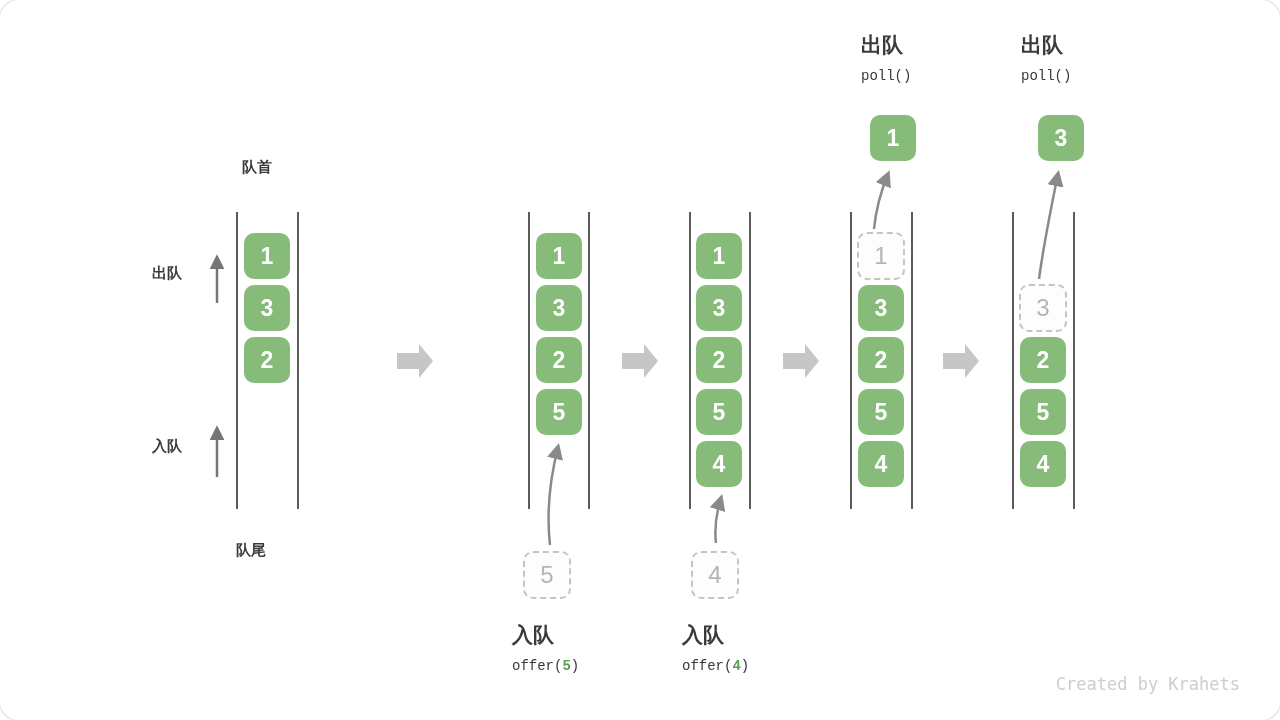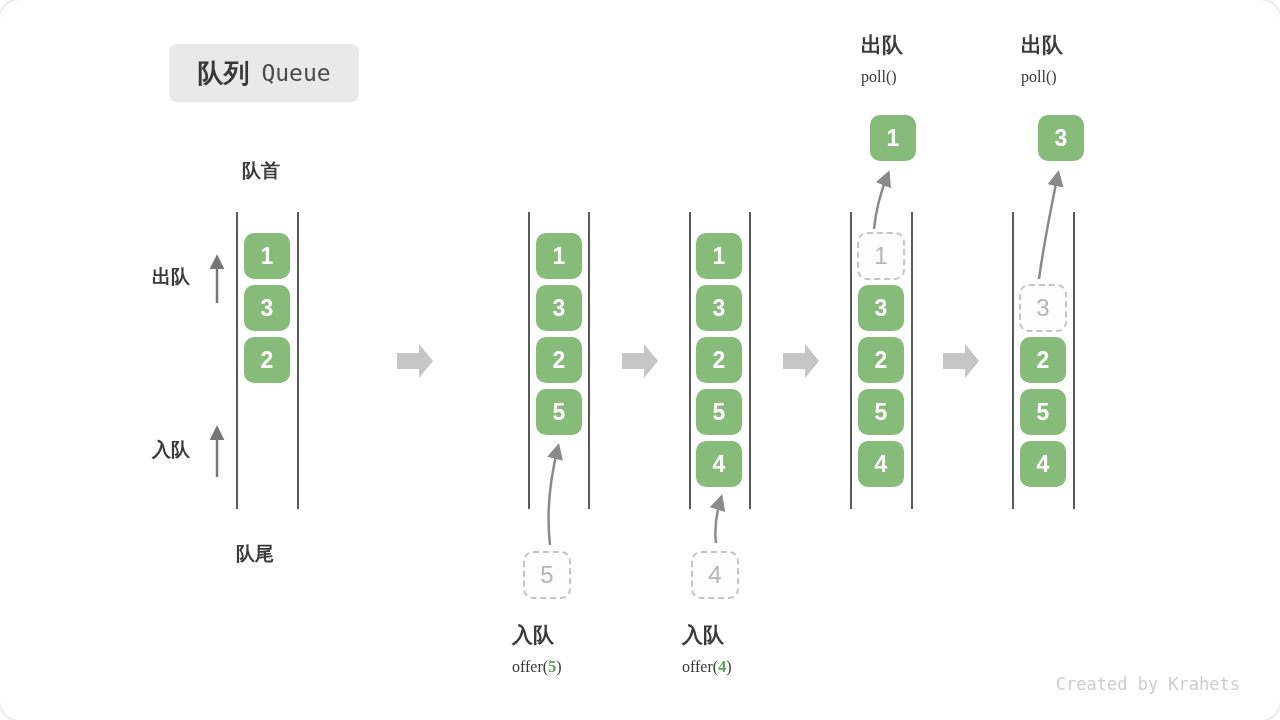--- a/index.html
+++ b/index.html
@@ -17,50 +17,46 @@
     border-radius:20px;box-shadow:0 0 0 2px #ededed, 0 1px 4px rgba(0,0,0,.06);
     overflow:hidden;font-family:"Liberation Sans",sans-serif;
   }
   .badge{
     position:absolute;left:169px;top:44px;width:190px;height:58px;
     background:#e9e9e9;border-radius:8px;display:flex;align-items:center;
     justify-content:center;gap:12px;
   }
   .badge .zh{font-size:26px;font-weight:700;color:#383838;}
   .badge .en{font-family:"DejaVu Sans Mono",monospace;font-size:23px;color:#4a4a4a;}
-  .cnlabel{position:absolute;font-size:19px;font-weight:700;color:var(--ink);white-space:nowrap;}
+  .cnlabel{position:absolute;font-size:15px;font-weight:700;color:var(--ink);white-space:nowrap;}
   .qline{position:absolute;top:212px;height:297px;width:2px;background:var(--line);}
   .box{
     position:absolute;width:46px;height:46px;border-radius:10px;background:var(--green);
     color:#fff;font-size:23px;font-weight:700;display:flex;align-items:center;justify-content:center;
   }
   .ghost{
     position:absolute;width:48px;height:48px;box-sizing:border-box;border-radius:10px;
     background:#fdfdfd;border:2px dashed var(--ghost-border);color:var(--ghost-text);
     font-size:24px;font-weight:400;display:flex;align-items:center;justify-content:center;
   }
   .oplabel{position:absolute;display:flex;flex-direction:column;gap:9px;}
   .oplabel .zh{font-size:21px;font-weight:700;color:var(--ink);}
-  .oplabel .code{font-family:Liberation Serif, serif;font-size:16px;color:#383838;white-space:nowrap;}
+  .oplabel .code{font-family:Liberation Mono, monospace;font-size:14px;color:#383838;white-space:nowrap;}
   .oplabel .code .arg{color:#5BA052;font-weight:700;}
   #overlay{position:absolute;left:0;top:0;pointer-events:none;}
   .watermark{
     position:absolute;right:40px;top:674px;font-family:"DejaVu Sans Mono",monospace;
     font-size:17px;color:#cdcdcd;white-space:nowrap;
   }
 </style>
 </head>
 <body>
 
 <div id="canvas">
 
-  <div class="badge">
-    <span class="zh">队列</span>
-    <span class="en">Queue</span>
-  </div>
 
   <div class="cnlabel" style="left:242px;top:158px;">队首</div>
   <div class="cnlabel" style="left:236px;top:541px;">队尾</div>
 
   <div class="cnlabel" style="left:152px;top:264px;">出队</div>
   <div class="cnlabel" style="left:152px;top:437px;">入队</div>
 
   <div class="qline" style="left:236px;"></div>
   <div class="qline" style="left:297px;"></div>
 

